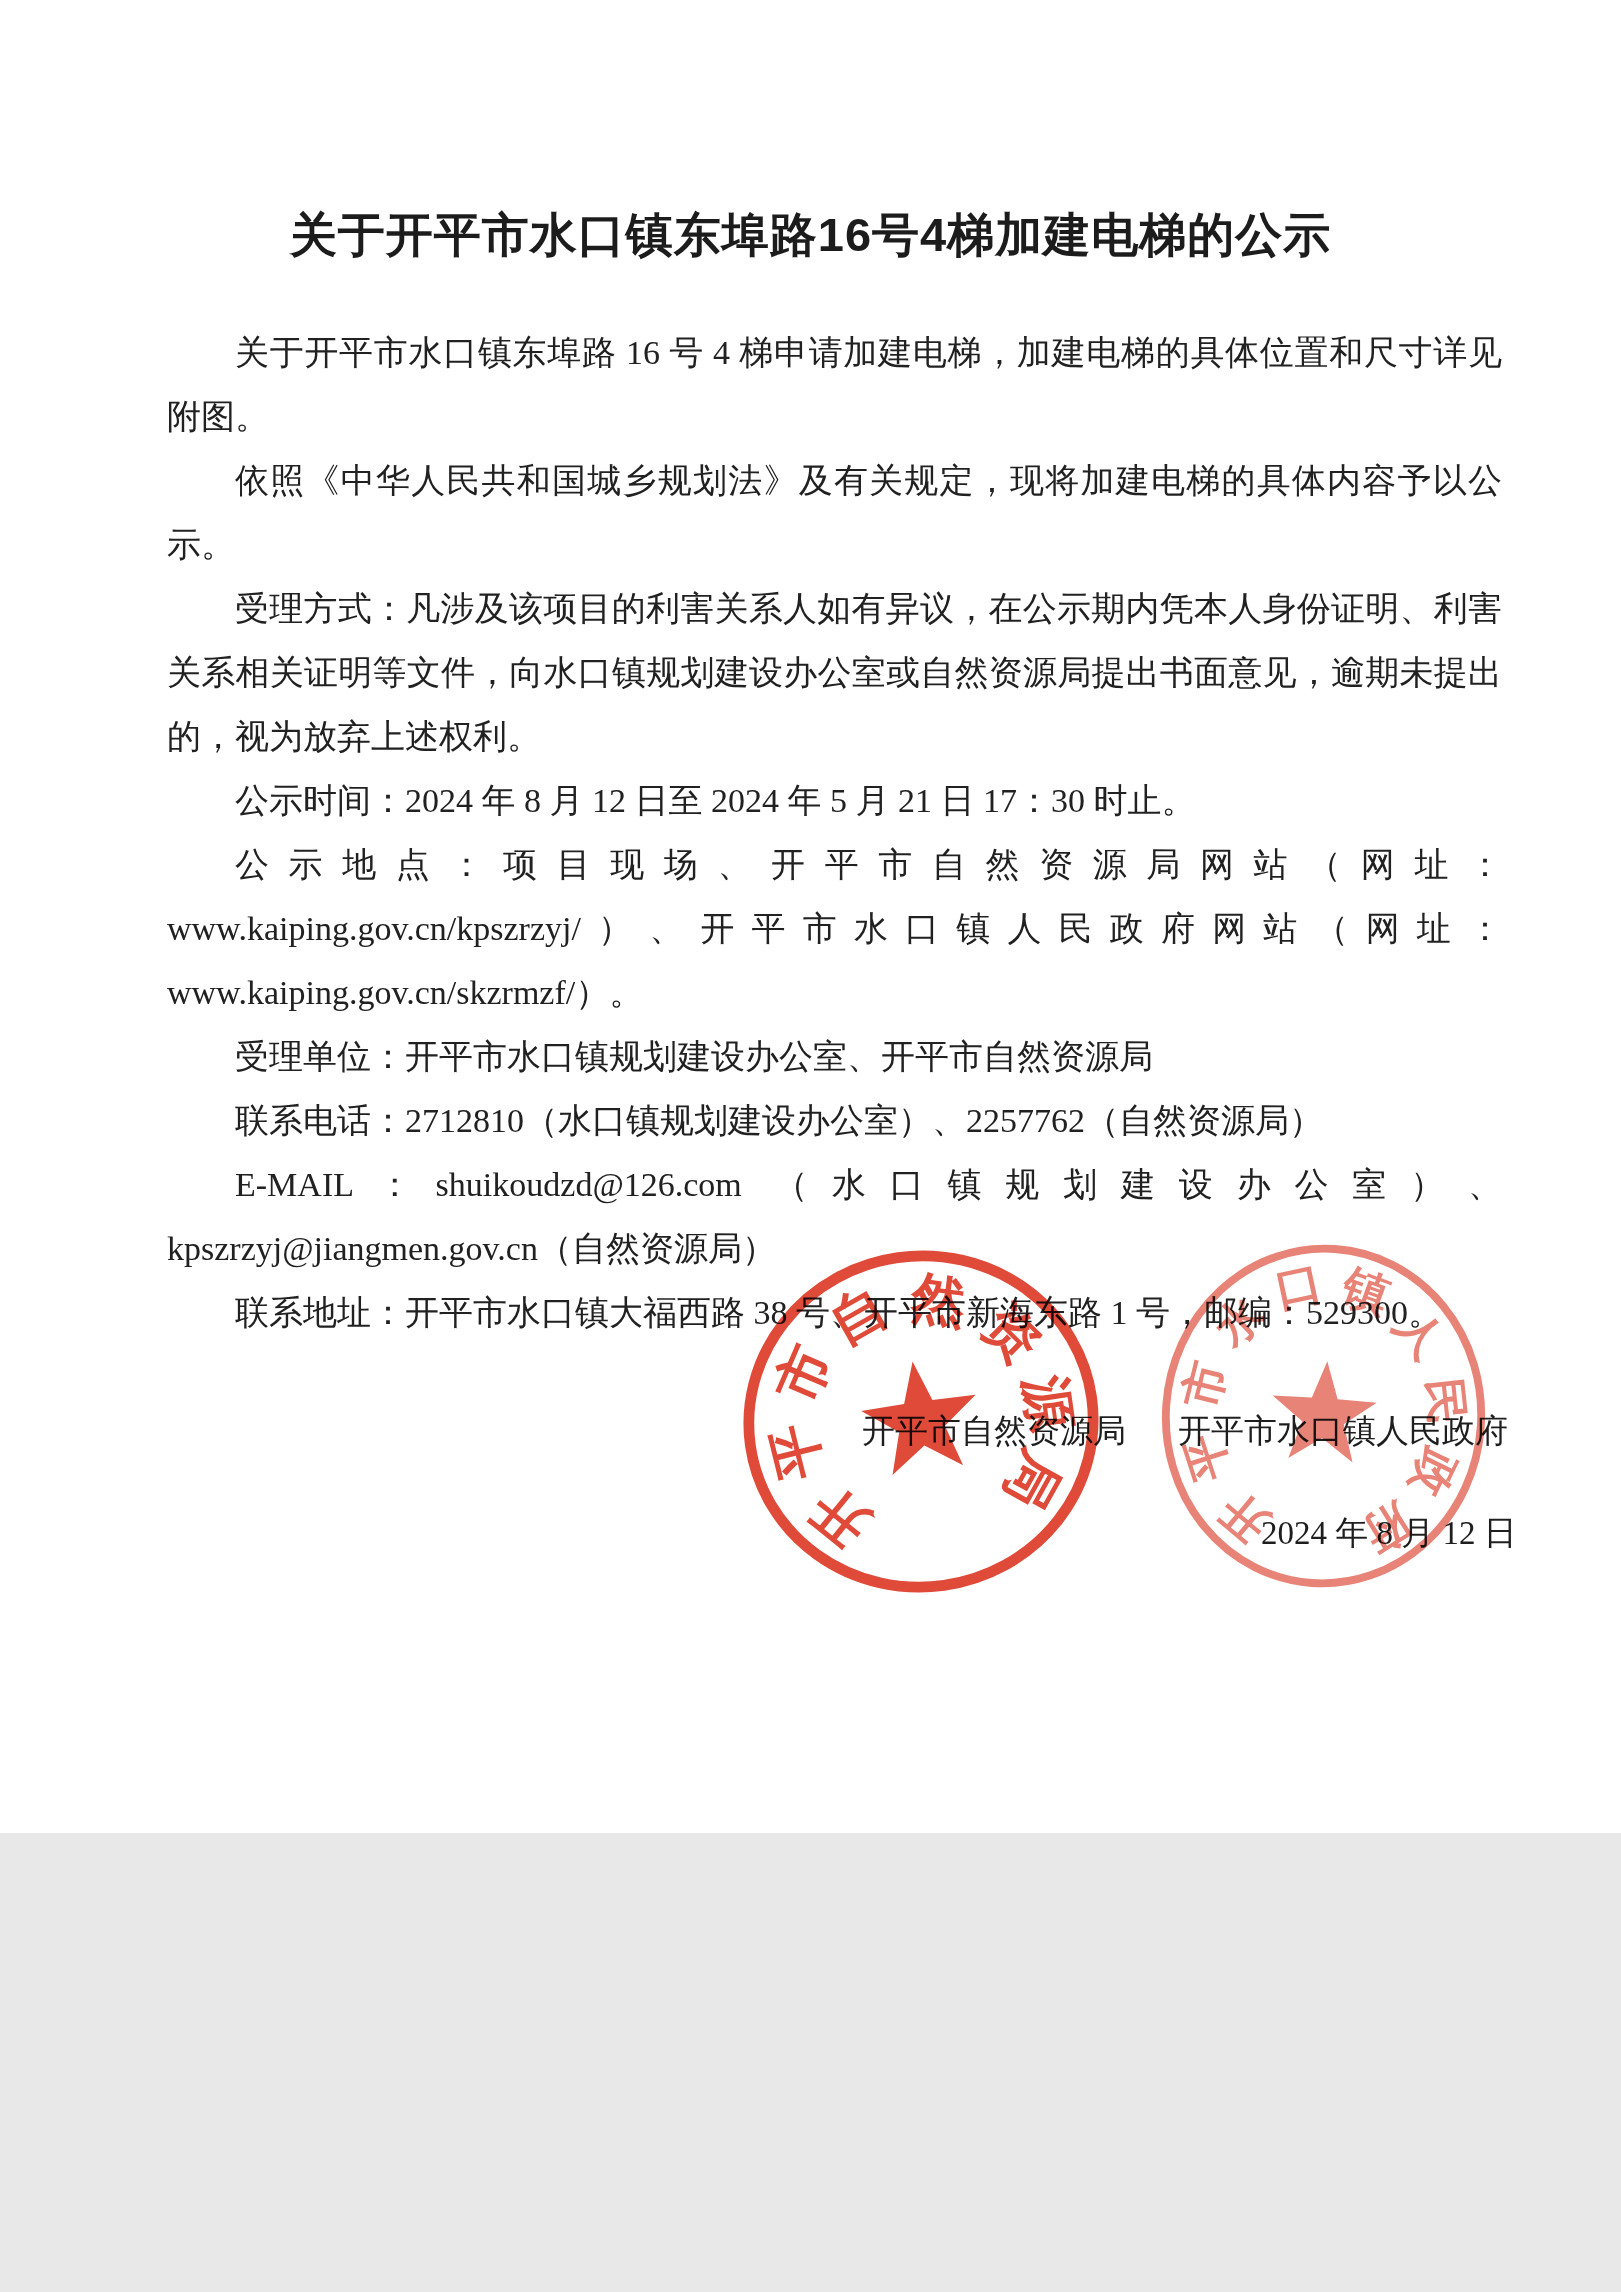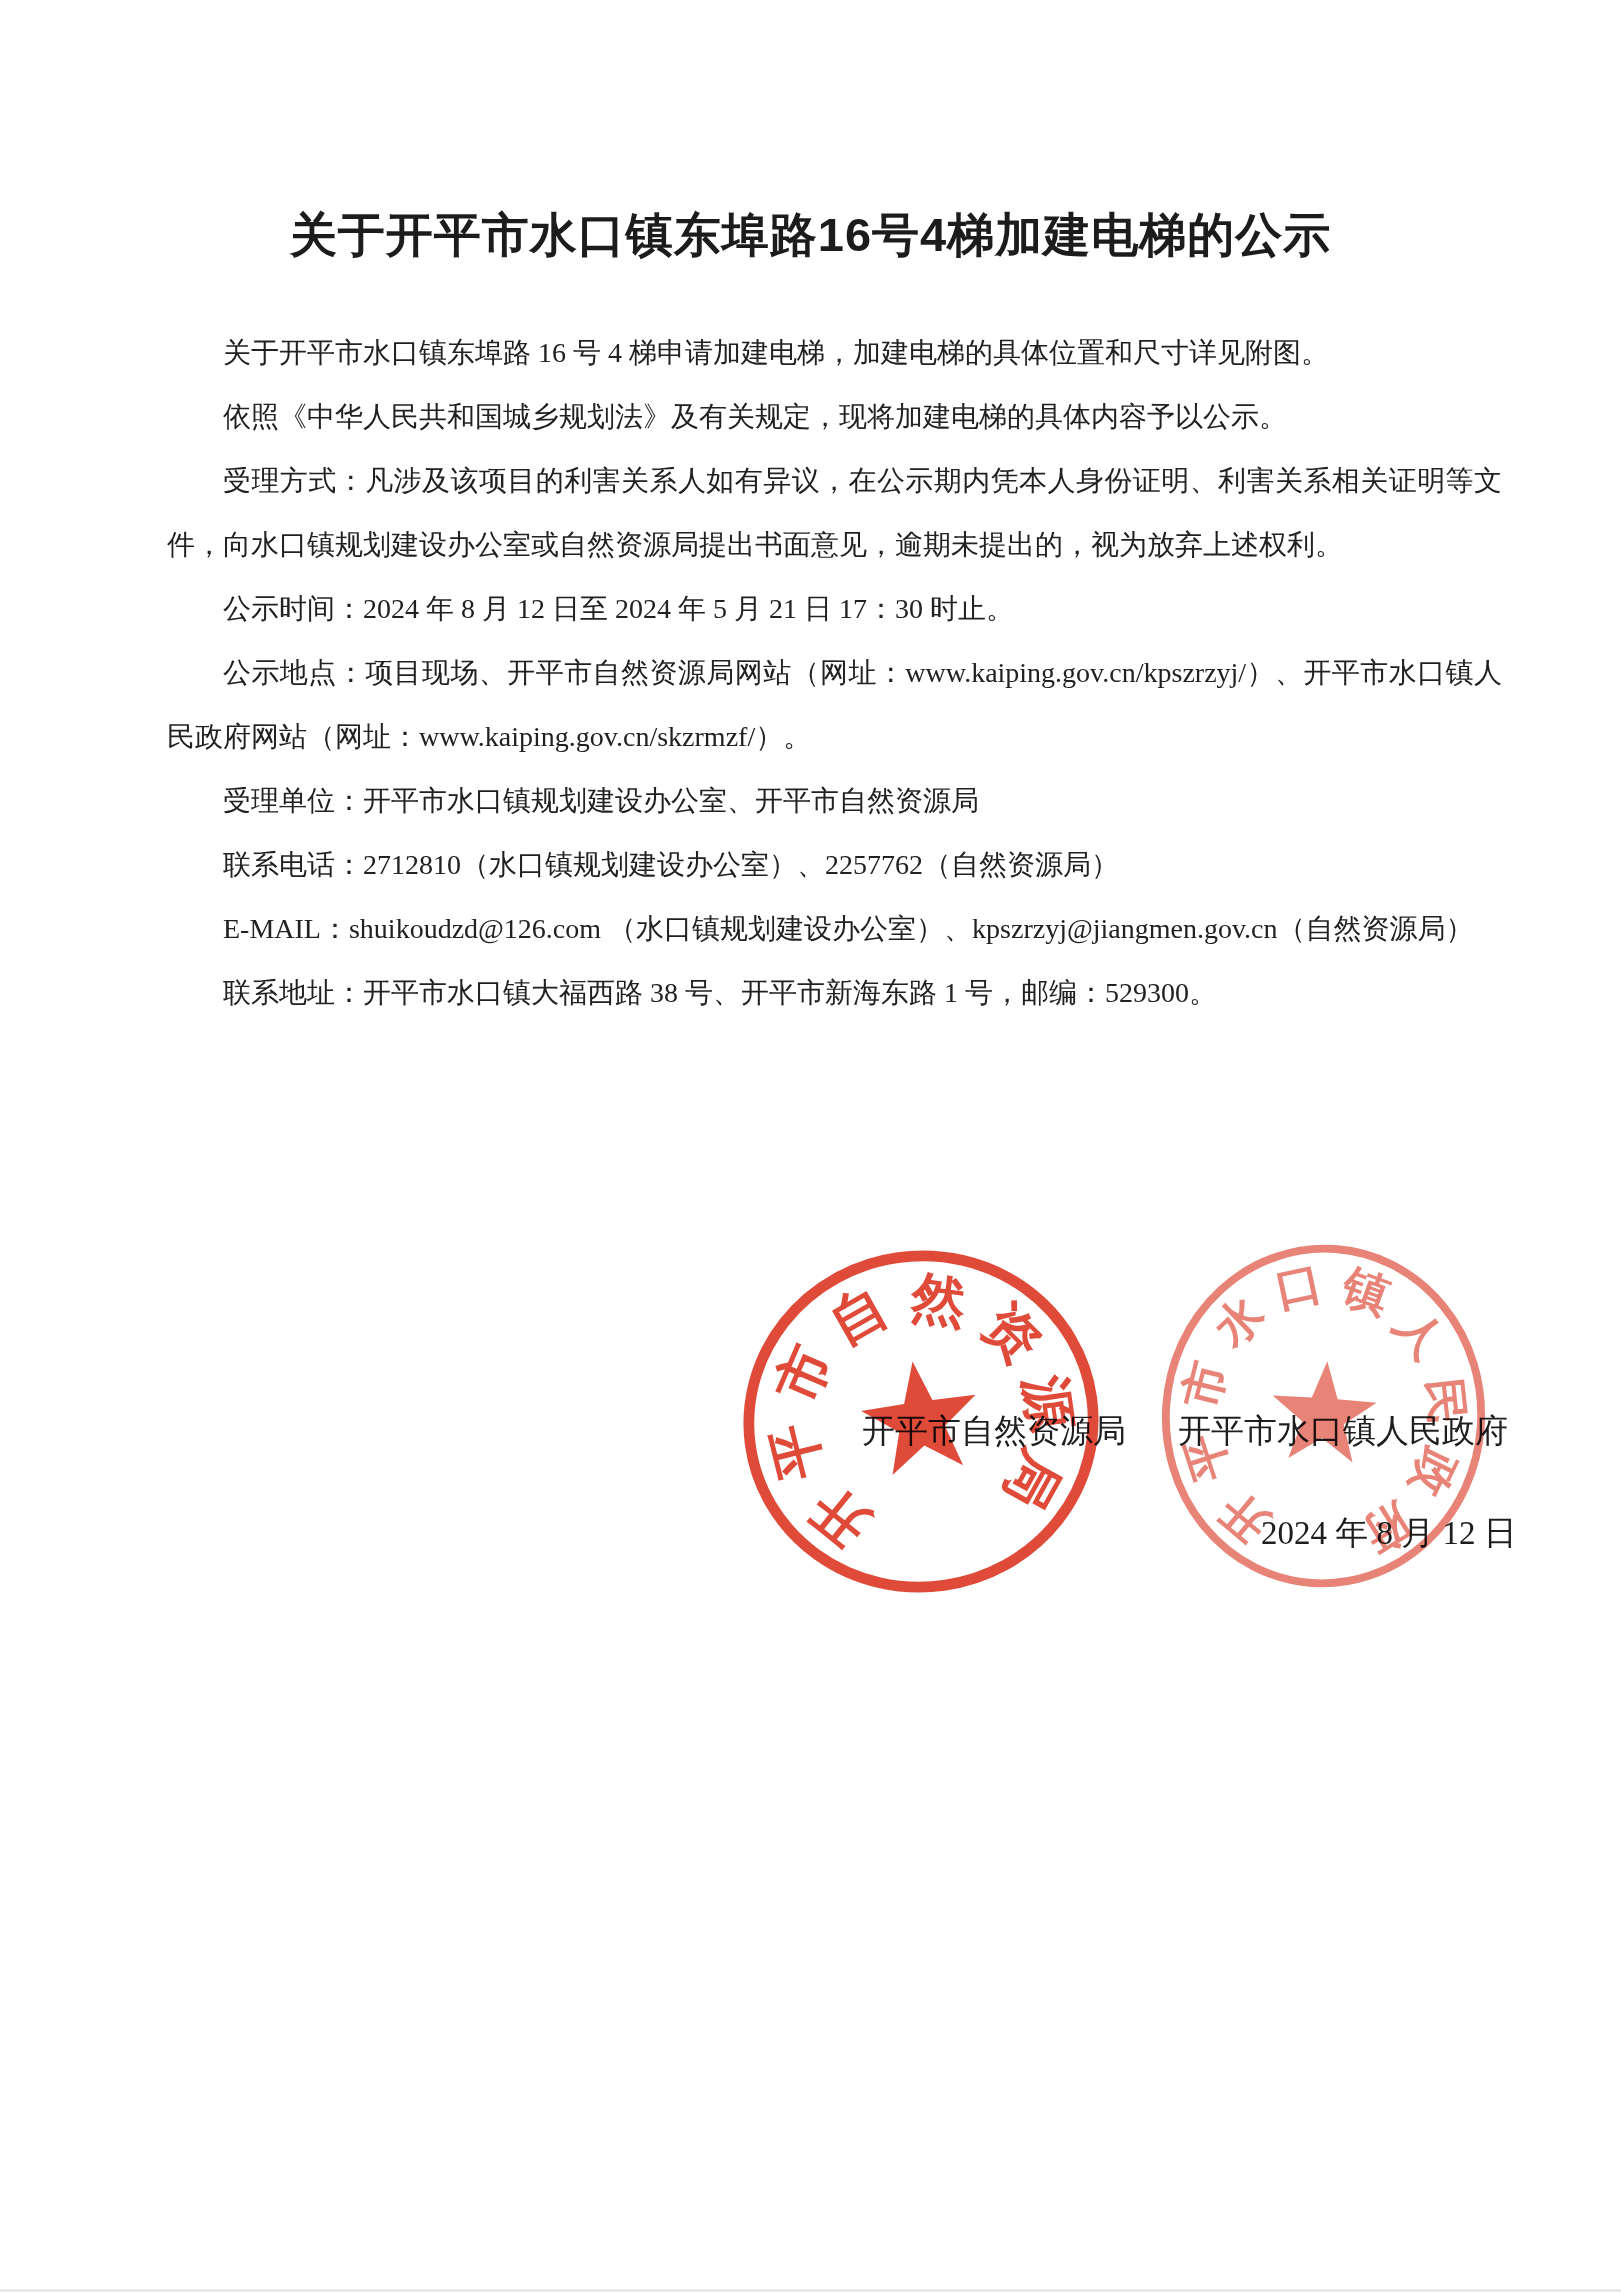--- a/index.html
+++ b/index.html
@@ -1,39 +1,39 @@
 <!DOCTYPE html>
 <html><head>
 <meta charset="utf-8">
 <style>
   html,body{margin:0;padding:0;background:#e8e8e8;}
   .page{
     position:relative;
-    width:1621px;height:2289px;
+    width:1621px;height:1833px;
     margin:0 auto;
     background:#ffffff;
     overflow:hidden;
     font-family:"Liberation Serif","DejaVu Serif",serif;
     color:#212121;
   }
   .doc-title{
     position:absolute;
     top:173px;left:0;width:100%;
     text-align:center;
     font-family:"Liberation Sans","DejaVu Sans",sans-serif;
     font-weight:700;
     font-size:47px;
     line-height:1.3;
     letter-spacing:1px;
     color:#1c1c1c;
   }
   .doc-body{
     position:absolute;
     top:321px;left:167px;width:1335px;
-    font-size:28px;
+    font-size:34px;
     line-height:64px;
     color:#212121;
   }
   .doc-body p{
     margin:0;
     text-indent:2em;
     text-align:justify;
     text-justify:inter-ideograph;
   }
   .sig-org,.sig-date{

